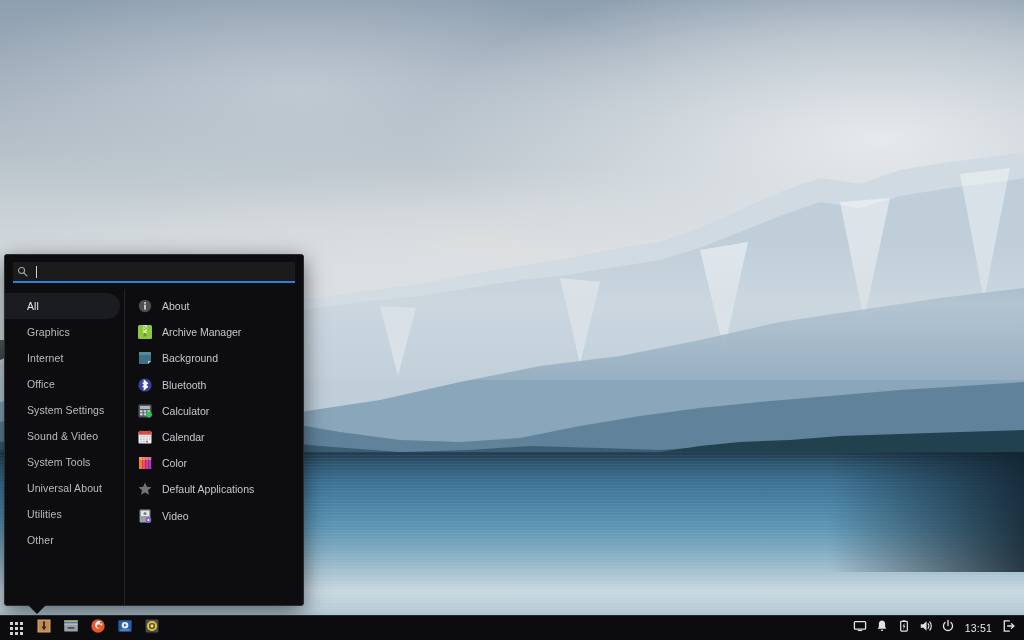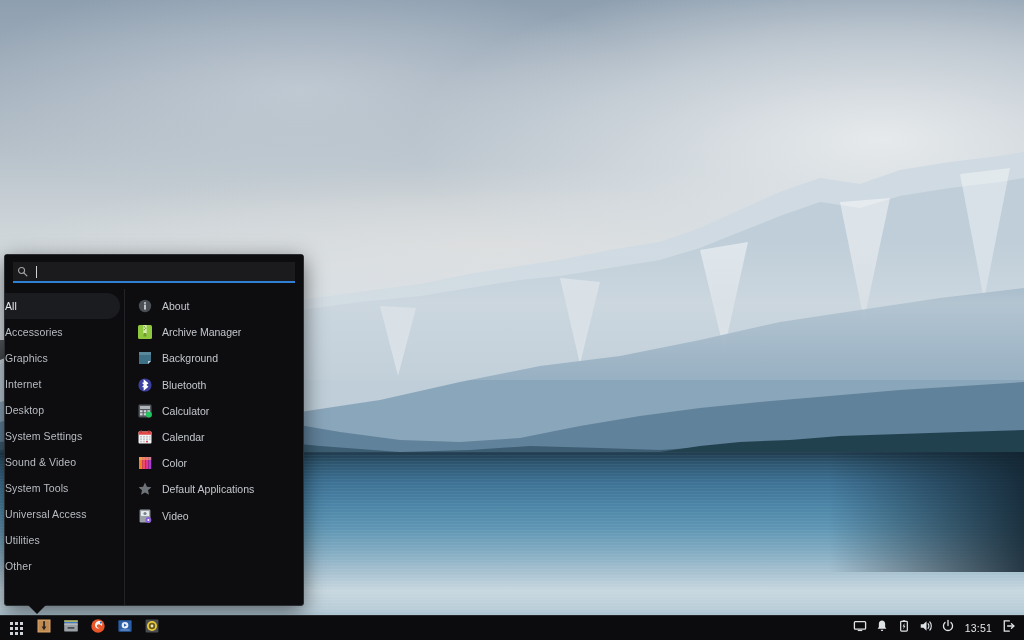--- a/index.html
+++ b/index.html
@@ -91,21 +91,21 @@
 
   .menu-body { flex: 1; display: flex; min-height: 0; margin-top: 6px; }
 
   .categories {
     width: 120px; flex: none; padding: 4px 0 0 0;
     border-right: 1px solid #212326;
     overflow: hidden;
   }
   .cat {
     display: flex; align-items: center;
-    height: 26px; margin-right: 4px;
+    height: 26px; padding-left: 22px; margin-right: 4px;
     color: #b8bcc2; font-size: 10.5px; letter-spacing: 0.1px;
     cursor: default; white-space: nowrap;
   }
   .cat.active {
     background: #1a1c20;
     border-radius: 0 13px 13px 0;
     color: #e6e8ea;
   }
 
   .apps {
@@ -195,42 +195,39 @@
       </div>
     </div>
 
     <div class="menu-body">
 
       <div class="categories">
         <div class="cat active">
             <span>All</span>
           </div>
         <div class="cat">
-            <span>Accessories</span>
-          </div>
-        <div class="cat">
             <span>Graphics</span>
           </div>
         <div class="cat">
             <span>Internet</span>
           </div>
         <div class="cat">
-            <span>Desktop</span>
+            <span>Office</span>
           </div>
         <div class="cat">
             <span>System Settings</span>
           </div>
         <div class="cat">
             <span>Sound &amp; Video</span>
           </div>
         <div class="cat">
             <span>System Tools</span>
           </div>
         <div class="cat">
-            <span>Universal Access</span>
+            <span>Universal About</span>
           </div>
         <div class="cat">
             <span>Utilities</span>
           </div>
         <div class="cat">
             <span>Other</span>
           </div>
       </div>
 
       <div class="apps">

